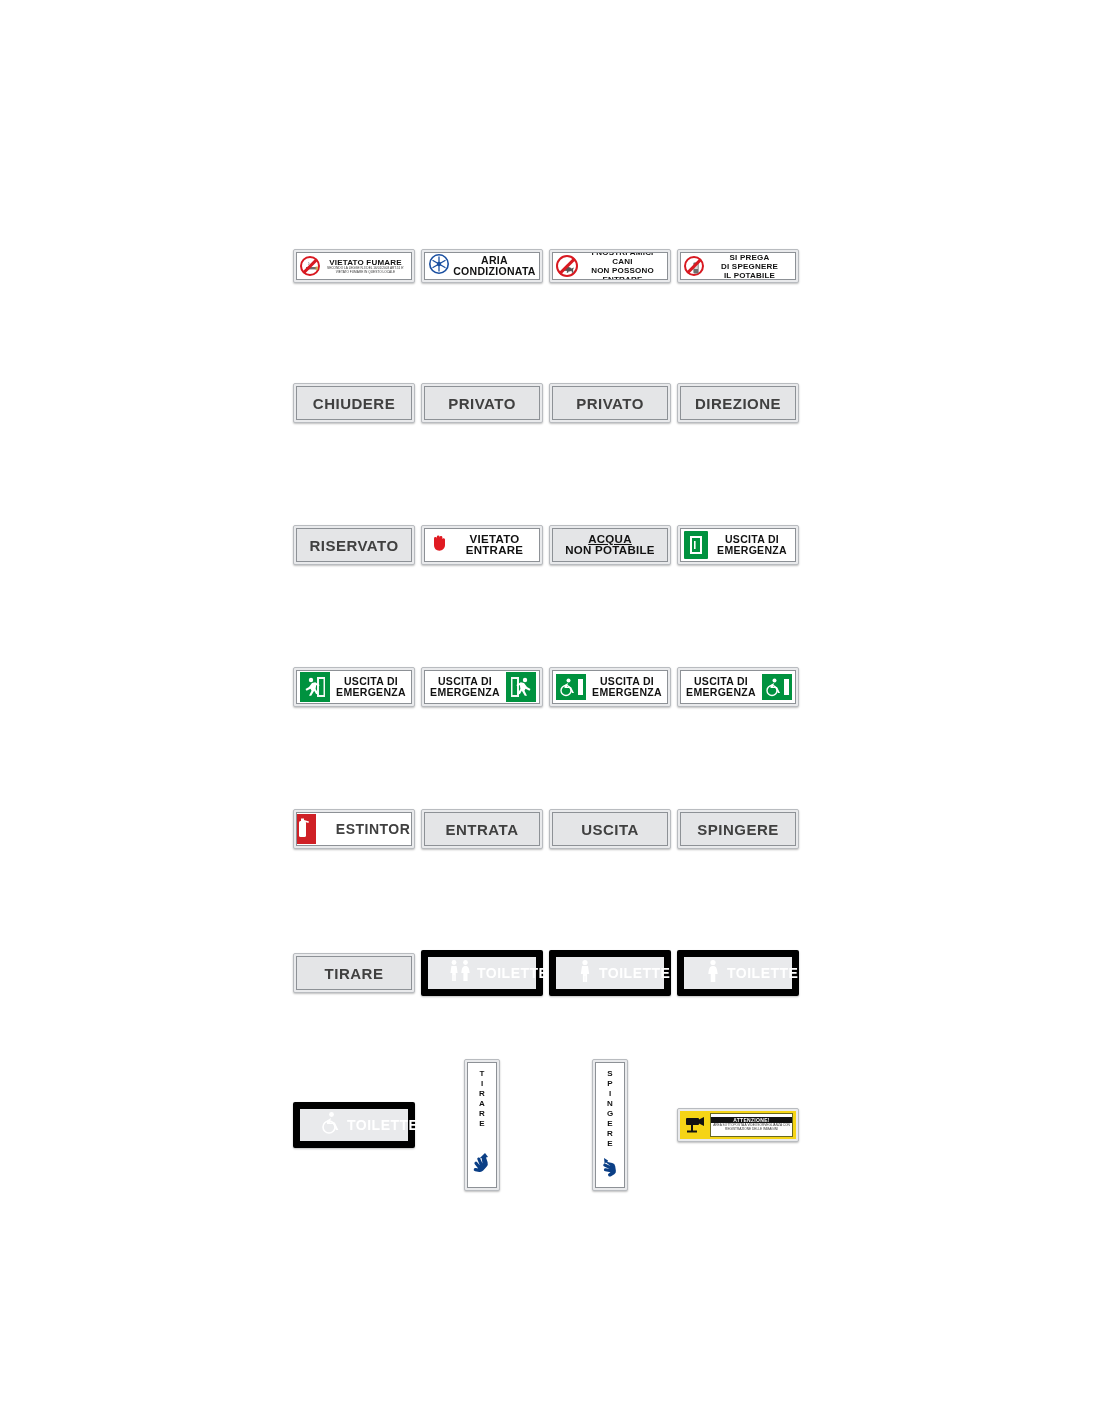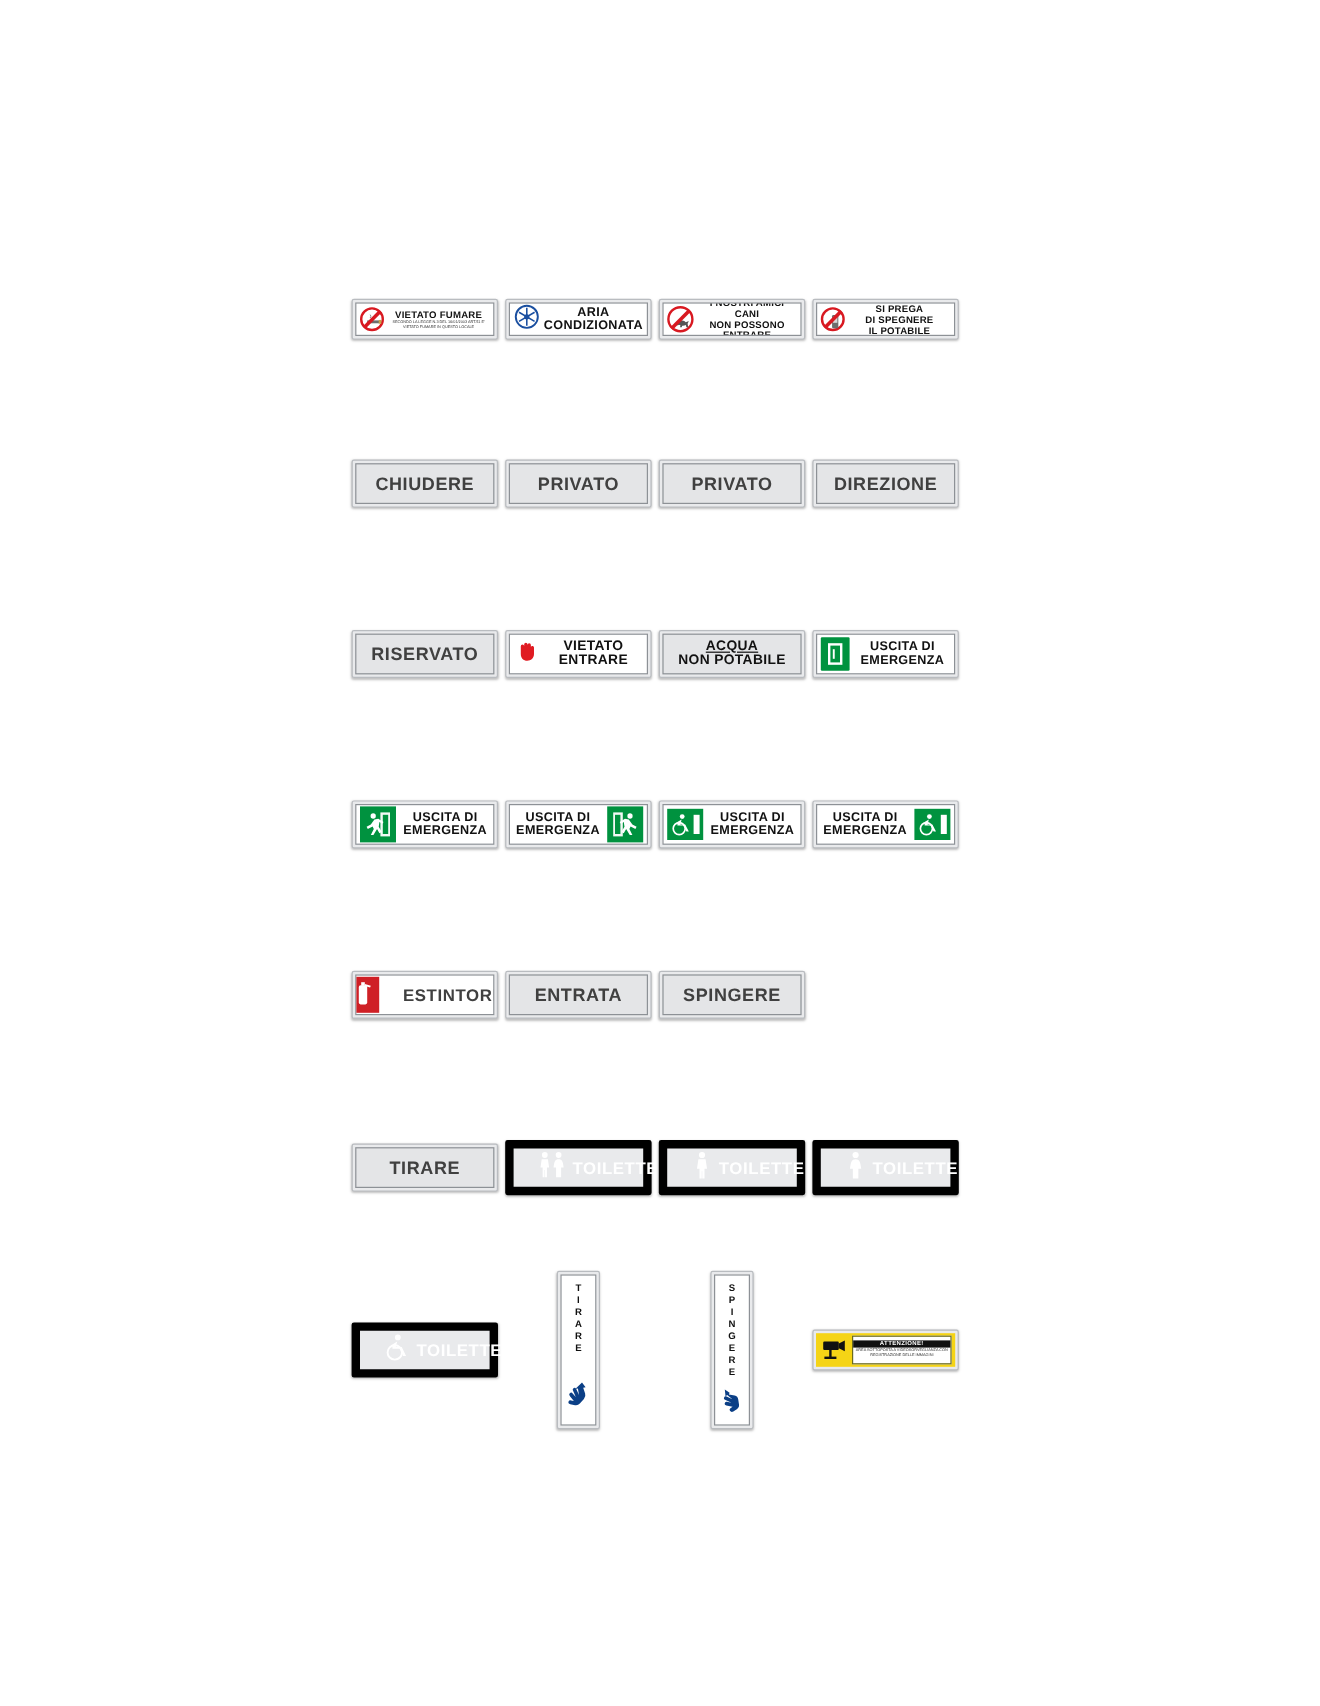--- a/index.html
+++ b/index.html
@@ -491,20 +491,27 @@
     <div class="cell">
       <div class="plate w120 tall grayinner">
         <div class="inner">
             <span class="label-bold">ENTRATA</span>
           </div>
       </div>
     </div>
     <div class="cell">
       <div class="plate w120 tall grayinner">
         <div class="inner">
+            <span class="label-bold">USCITA</span>
+          </div>
+      </div>
+    </div>
+    <div class="cell">
+      <div class="plate w120 tall grayinner">
+        <div class="inner">
             <span class="label-bold">SPINGERE</span>
           </div>
       </div>
     </div>
   </div>
 
   <div class="row" style="top:943px;">
 
     <div class="cell">
       <div class="plate w120 tall grayinner">

